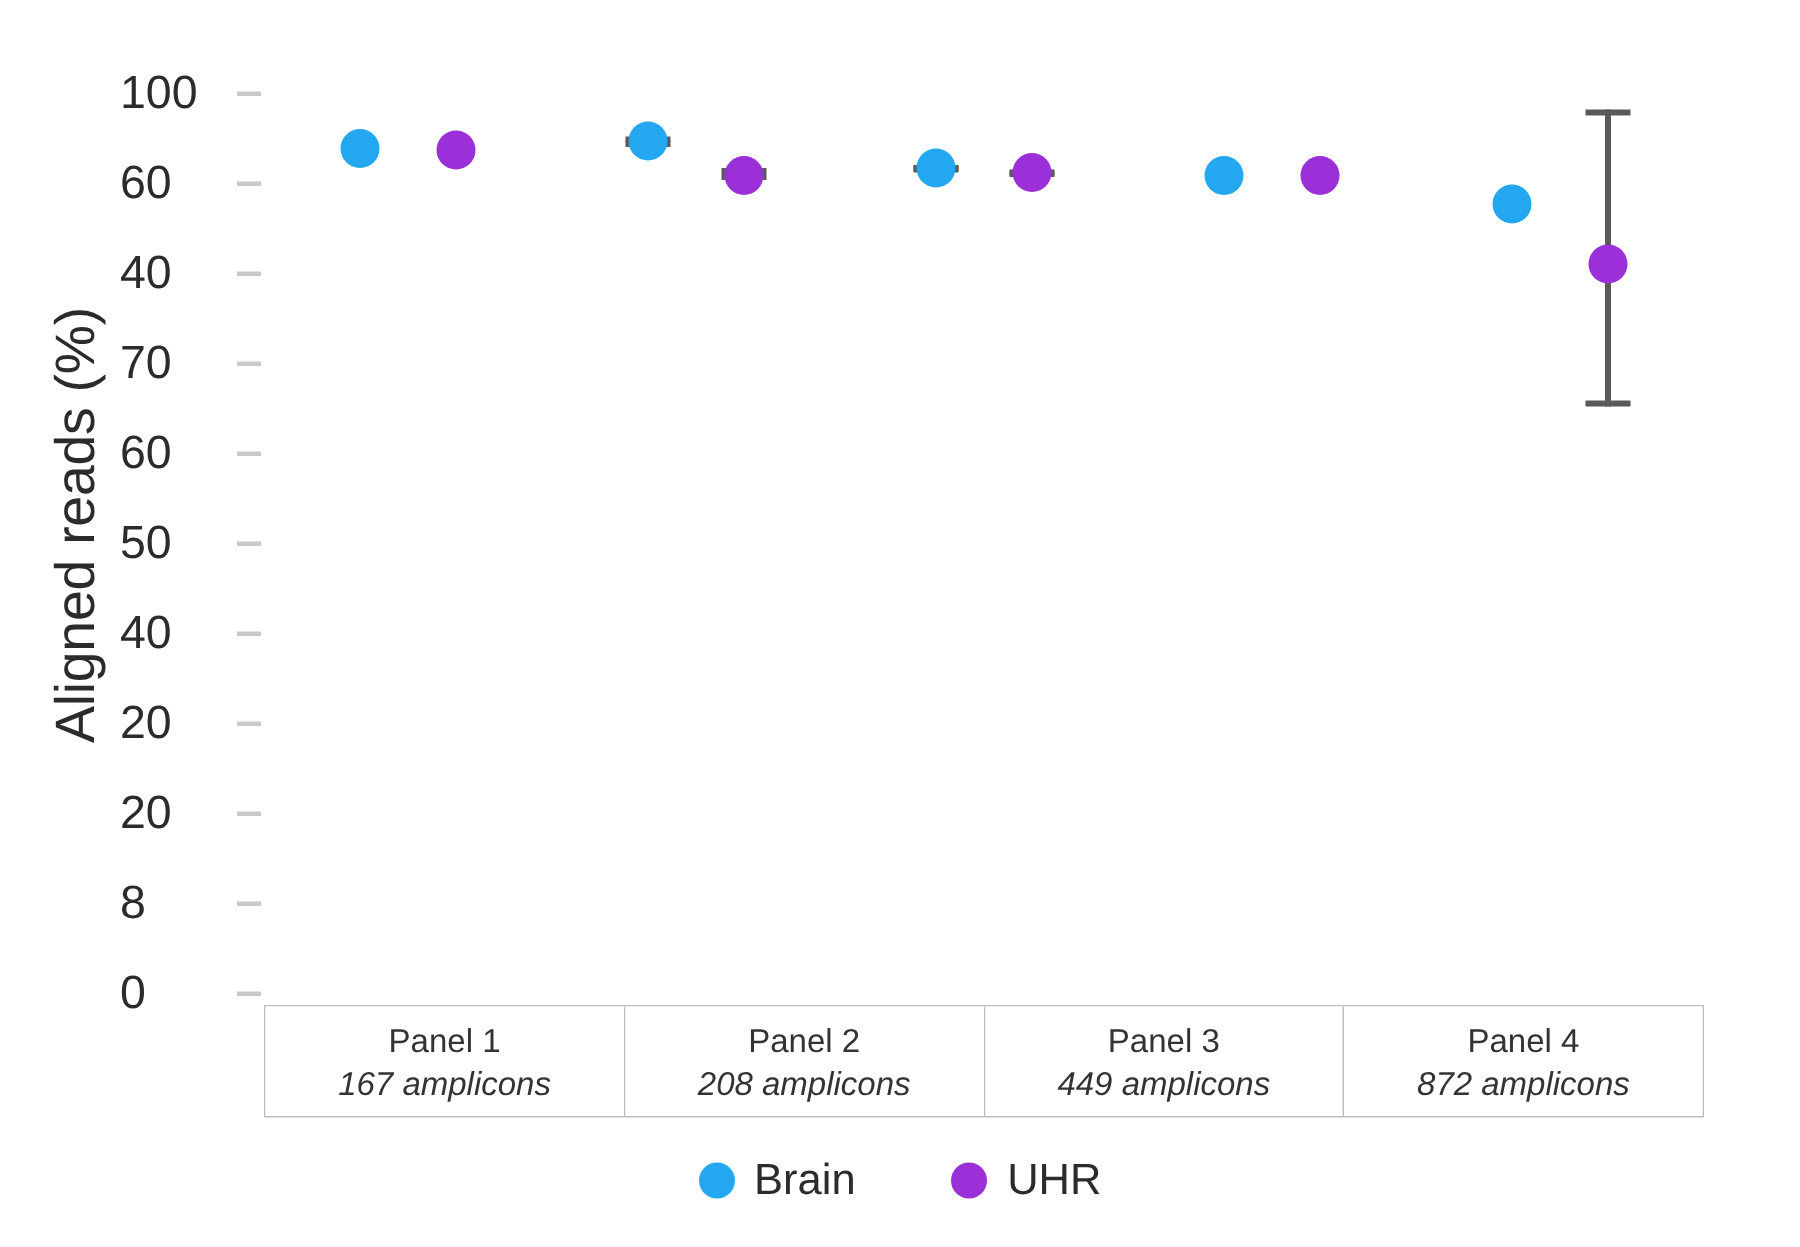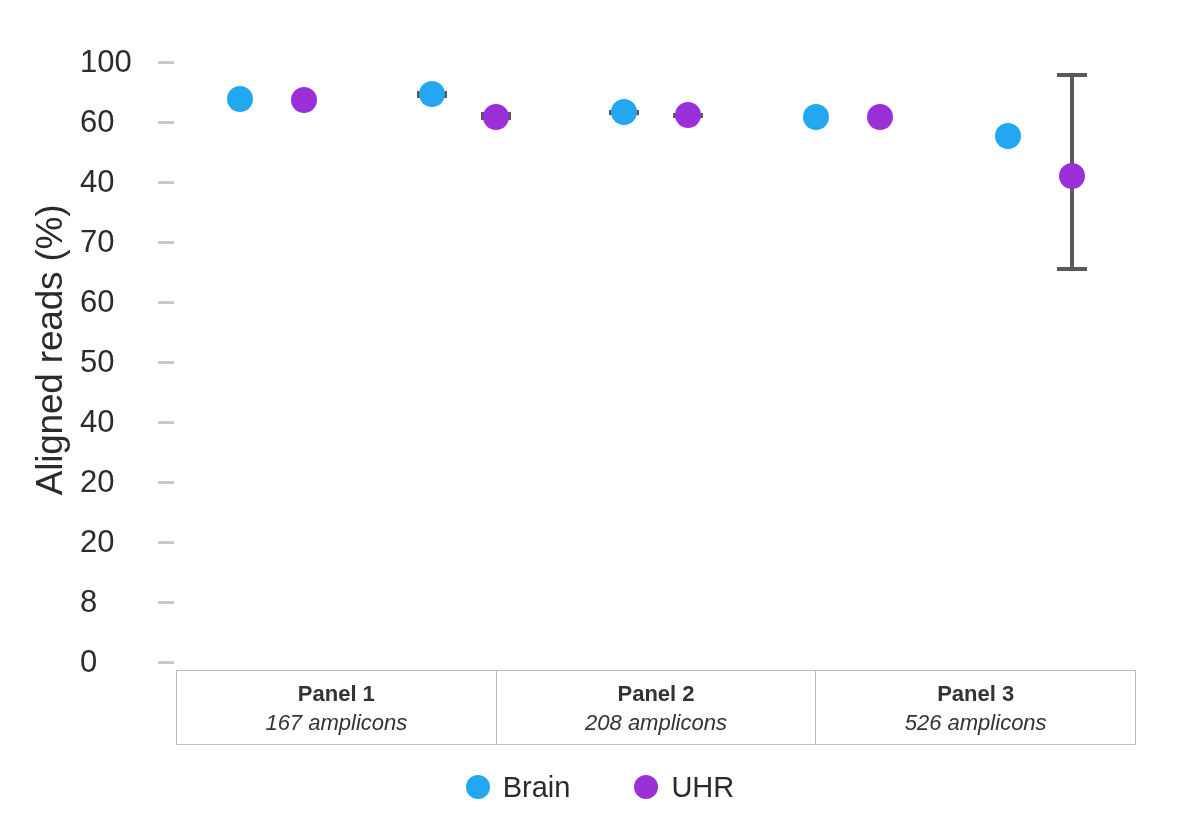--- a/index.html
+++ b/index.html
@@ -110,21 +110,20 @@
     flex-direction: column;
     align-items: center;
     justify-content: center;
     background: #ffffff;
   }
   .x-panel:last-child { border-right: none; }
   .x-panel-name {
     font-size: 22px;
     color: #333333;
     line-height: 29px;
-    font-weight: bold;
   }
   .x-panel-sub {
     font-size: 22px;
     color: #333333;
     line-height: 29px;
     font-style: italic;
   }
 
   
   #legend {
@@ -196,21 +195,25 @@
       <div class="x-panel">
         <div class="x-panel-name">Panel 1</div>
         <div class="x-panel-sub">167 amplicons</div>
       </div>
       <div class="x-panel">
         <div class="x-panel-name">Panel 2</div>
         <div class="x-panel-sub">208 amplicons</div>
       </div>
       <div class="x-panel">
         <div class="x-panel-name">Panel 3</div>
-        <div class="x-panel-sub">526 amplicons</div>
+        <div class="x-panel-sub">449 amplicons</div>
+      </div>
+      <div class="x-panel">
+        <div class="x-panel-name">Panel 4</div>
+        <div class="x-panel-sub">872 amplicons</div>
       </div>
     </div>
 
   <div id="legend">
       <div class="legend-item">
         <span class="legend-swatch" style="background: rgb(34, 167, 240);"></span>
         <span class="legend-label">Brain</span>
       </div>
       <div class="legend-item">
         <span class="legend-swatch" style="background: rgb(155, 48, 217);"></span>

